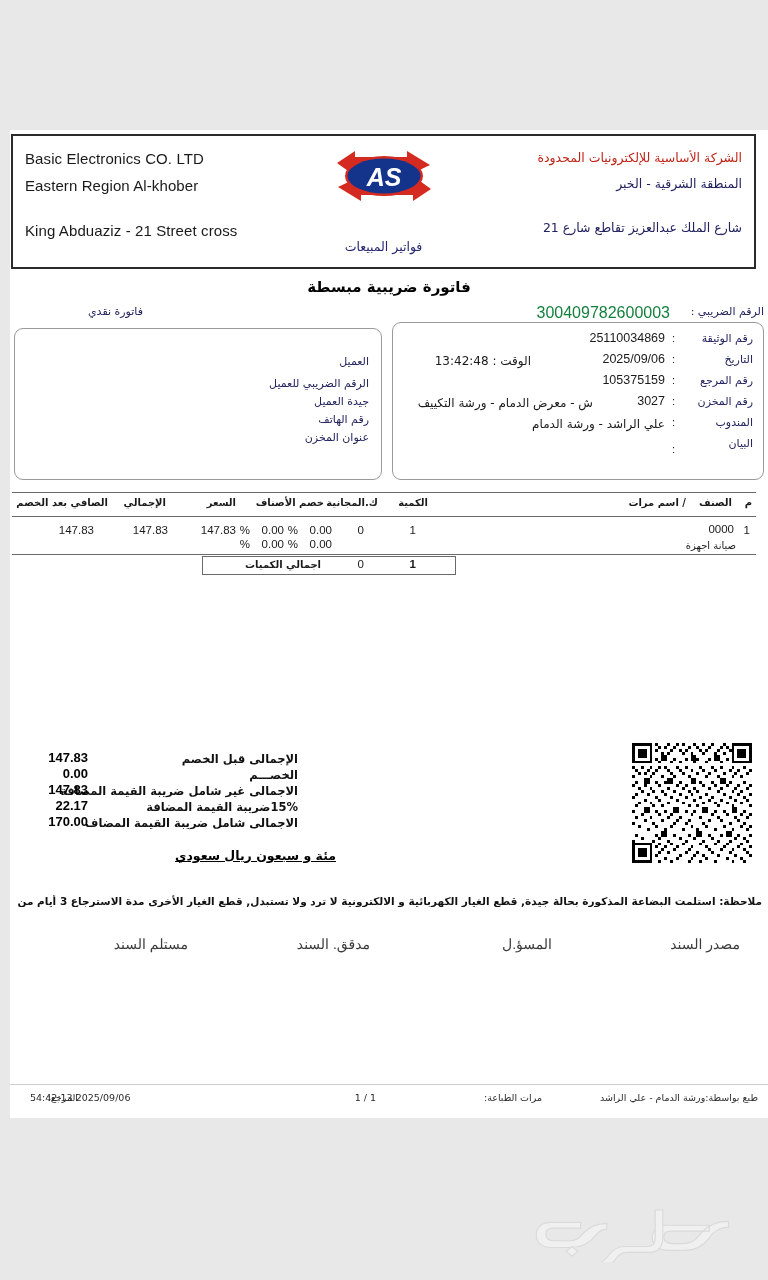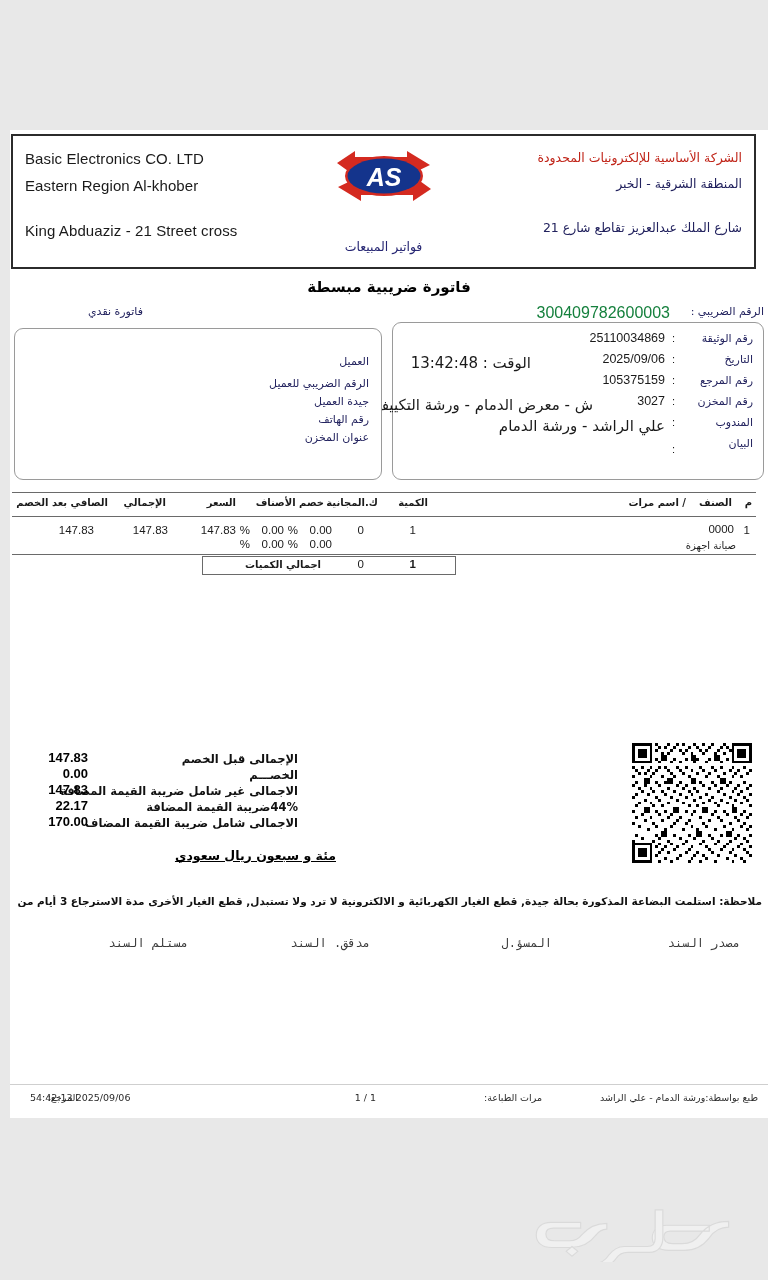--- a/index.html
+++ b/index.html
@@ -85,21 +85,21 @@
     font-family:"DejaVu Sans","Liberation Sans",sans-serif;white-space:nowrap;
   }
   .kv-colon{
     position:absolute;right:88px;font-size:11px;color:#1a1a1a;
   }
   .kv-val{
     position:absolute;right:98px;font-size:12.5px;color:#1a1a1a;
     direction:ltr;white-space:nowrap;text-align:right;width:120px;
   }
   .kv-val-ar{
-    position:absolute;font-size:15px;color:#1a1a1a;white-space:nowrap;
+    position:absolute;font-size:12px;color:#1a1a1a;white-space:nowrap;
     font-family:"DejaVu Sans","Liberation Sans",sans-serif;
     text-align:right;
   }
   .cust-lbl{
     position:absolute;right:12px;font-size:11px;color:#22225e;
     font-family:"DejaVu Sans","Liberation Sans",sans-serif;white-space:nowrap;
   }
 
   
   .tbl-wrap{position:absolute;top:362px;left:2px;width:744px;}
@@ -152,22 +152,22 @@
   }
 
   
   .note{
     position:absolute;top:765px;right:6px;left:6px;
     font-size:10.5px;font-weight:bold;color:#111;white-space:nowrap;
     overflow:hidden;text-align:right;
     font-family:"DejaVu Sans","Liberation Sans",sans-serif;
   }
   .sig{
-    position:absolute;top:806px;font-size:12px;color:#3a3a3a;white-space:nowrap;
-    font-family:Liberation Mono, monospace;
+    position:absolute;top:806px;font-size:14px;color:#3a3a3a;white-space:nowrap;
+    font-family:Liberation Sans, sans-serif;
   }
 
   
   .foot-line{
     position:absolute;top:954px;left:0;width:758px;border-top:1px solid #cfcfcf;
   }
   .foot{
     position:absolute;top:962px;font-size:9.5px;color:#2a2a2a;white-space:nowrap;
     font-family:"DejaVu Sans","Liberation Sans",sans-serif;
   }
@@ -620,21 +620,21 @@
 
   <div class="tot-lbl" style="top:622px">الإجمالى قبل الخصم</div>
   <div class="tot-val" style="top:620px">147.83</div>
 
   <div class="tot-lbl" style="top:638px">الخصـــم</div>
   <div class="tot-val" style="top:636px">0.00</div>
 
   <div class="tot-lbl" style="top:654px">الاجمالى غير شامل ضريبة القيمة المضافة</div>
   <div class="tot-val" style="top:652px">147.83</div>
 
-  <div class="tot-lbl" style="top:670px">44%ضريبة القيمة المضافة</div>
+  <div class="tot-lbl" style="top:670px">15%ضريبة القيمة المضافة</div>
   <div class="tot-val" style="top:668px">22.17</div>
 
   <div class="tot-lbl" style="top:686px">الاجمالى شامل ضريبة القيمة المضاف</div>
   <div class="tot-val" style="top:684px">170.00</div>
 
   <div class="words">مئة و سبعون  ريال سعودي</div>
 
   <div class="note">ملاحظة: استلمت البضاعة المذكورة بحالة جيدة, قطع الغيار الكهربائية و الالكترونية لا ترد ولا تستبدل, قطع الغيار الأخري مدة الاسترجاع 3 أيام من تاريخ الشراء ع</div>
 
   <div class="sig" style="right:28px">مصدر  السند</div>

